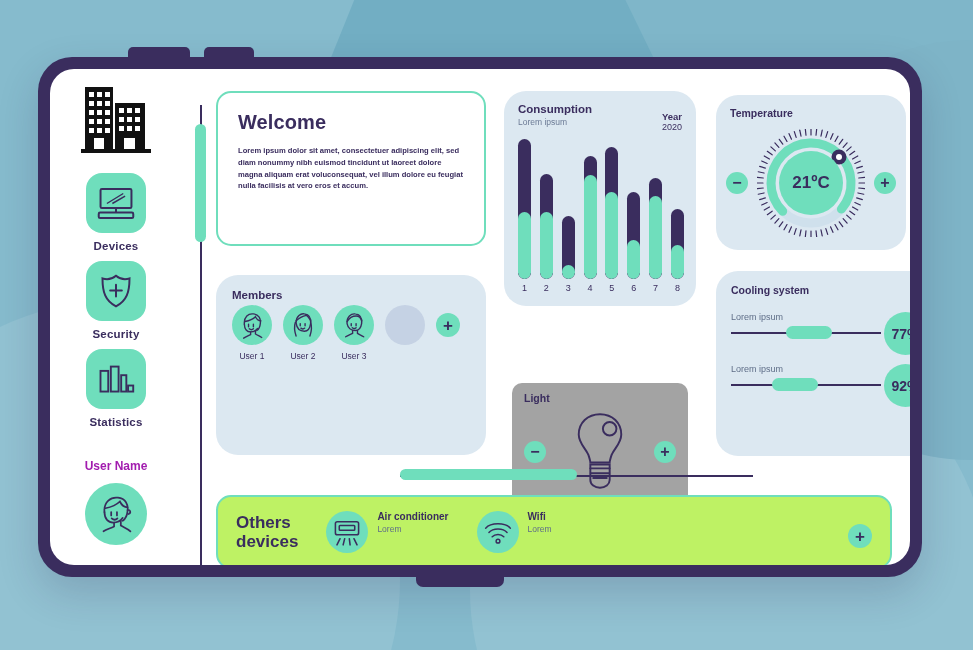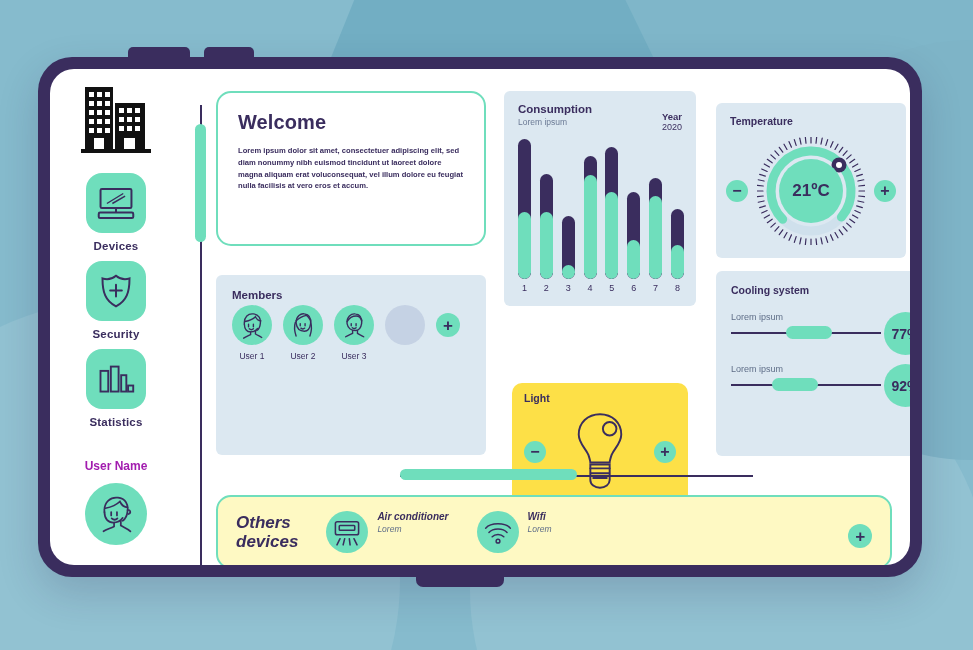--- a/index.html
+++ b/index.html
@@ -87,21 +87,21 @@
     background: #3A2D5E;
   }
   .v-thumb {
     position: absolute; left: 145px; top: 55px; width: 11px; height: 118px;
     background: #6FDEBC; border-radius: 6px;
   }
 
   
   .main { position: absolute; left: 166px; top: 22px; right: 18px; bottom: 16px; }
 
-  .card { border-radius: 6px; }
+  .card { border-radius: 22px; }
   .panel-blue { background: #DCE8F1; }
 
   
   .welcome {
     position: absolute; left: 0; top: 0; width: 270px; height: 155px;
     background: #fff; border: 2.5px solid #6FDEBC; border-radius: 15px;
     padding: 18px 20px;
   }
   .welcome h1 { font-size: 20px; color: #3A2D5E; margin-bottom: 11px; letter-spacing: .1px; }
   .welcome p { font-size: 7.6px; line-height: 1.55; color: #3A2D5E; font-weight: bold; }
@@ -149,36 +149,36 @@
   .bar-fill { width: 100%; background: #6FDEBC; border-radius: 7px; }
   .x-axis {
     position: absolute; left: 14px; right: 12px; top: 192px;
     display: flex; justify-content: space-between;
   }
   .x-axis span { width: 13px; text-align: center; font-size: 9px; color: #3A2D5E; }
 
   
   .light {
     position: absolute; left: 296px; top: 292px; width: 176px; height: 122px;
-    background: #fde047; border-radius: 10px; padding: 9px 12px;
+    background: #a3a3a3; border-radius: 10px; padding: 9px 12px;
   }
   .light h2 { font-size: 10.5px; color: #3A2D5E; }
   .light-body {
     position: absolute; left: 0; right: 0; top: 24px; bottom: 8px;
     display: flex; align-items: center; justify-content: space-between; padding: 0 12px;
   }
   .circ-btn {
     width: 22px; height: 22px; border-radius: 50%; background: #6FDEBC;
     display: flex; align-items: center; justify-content: center;
     color: #3A2D5E; font-size: 16px; font-weight: bold; line-height: 1; cursor: pointer;
   }
 
   
   .temperature {
-    position: absolute; left: 500px; top: 12px; width: 190px; height: 155px;
+    position: absolute; left: 500px; top: 4px; width: 190px; height: 155px;
     padding: 12px 14px;
   }
   .temperature h2 { font-size: 10.5px; color: #3A2D5E; }
   .temp-body {
     position: absolute; left: 0; right: 0; top: 28px; bottom: 8px;
     display: flex; align-items: center; justify-content: space-between; padding: 0 10px;
   }
   .dial { position: relative; width: 108px; height: 108px; }
   .dial svg { position: absolute; inset: 0; }
   .dial-center {
@@ -216,22 +216,22 @@
     background: #3A2D5E;
   }
   .h-thumb {
     position: absolute; left: 184px; top: 378px; width: 175px; height: 11px;
     background: #6FDEBC; border-radius: 6px; cursor: pointer;
   }
 
   
   .others {
     position: absolute; left: 0; top: 404px; right: 0; height: 74px;
-    background: #fef9c3; border: 2.5px solid #6FDEBC; border-radius: 15px;
-    display: flex; align-items: center; padding: 0 18px; font-style: italic;
+    background: #bef264; border: 2.5px solid #6FDEBC; border-radius: 15px;
+    display: flex; align-items: center; padding: 0 18px;
   }
   .others-title { font-size: 17px; color: #3A2D5E; line-height: 1.12; font-weight: bold; }
   .device { display: flex; gap: 9px; margin-left: 28px; }
   .device-icon {
     width: 42px; height: 42px; border-radius: 50%; background: #6FDEBC;
     display: flex; align-items: center; justify-content: center;
   }
   .device-name { font-size: 10px; font-weight: bold; color: #3A2D5E; }
   .device-sub { font-size: 8.5px; color: #5F6E88; margin-top: 2px; }
   .others-plus { margin-left: auto; }

